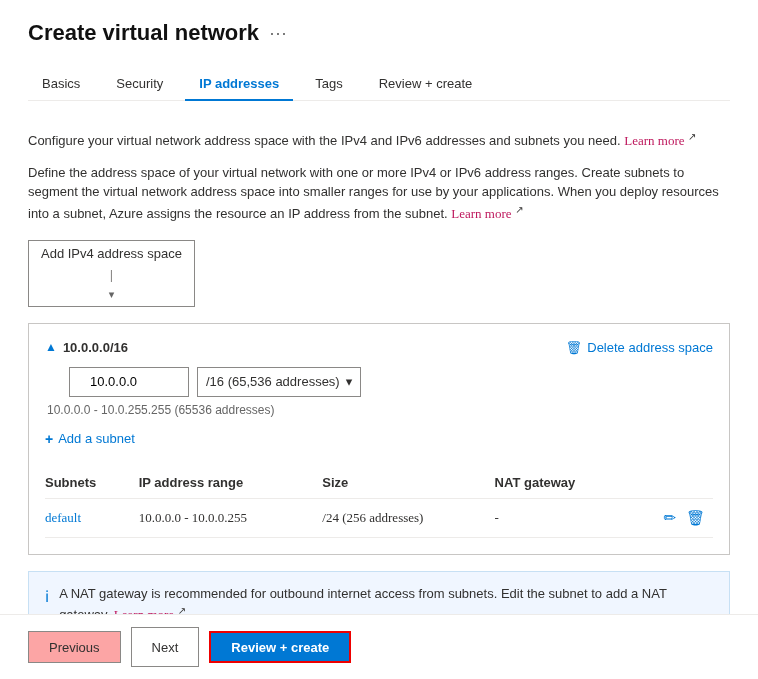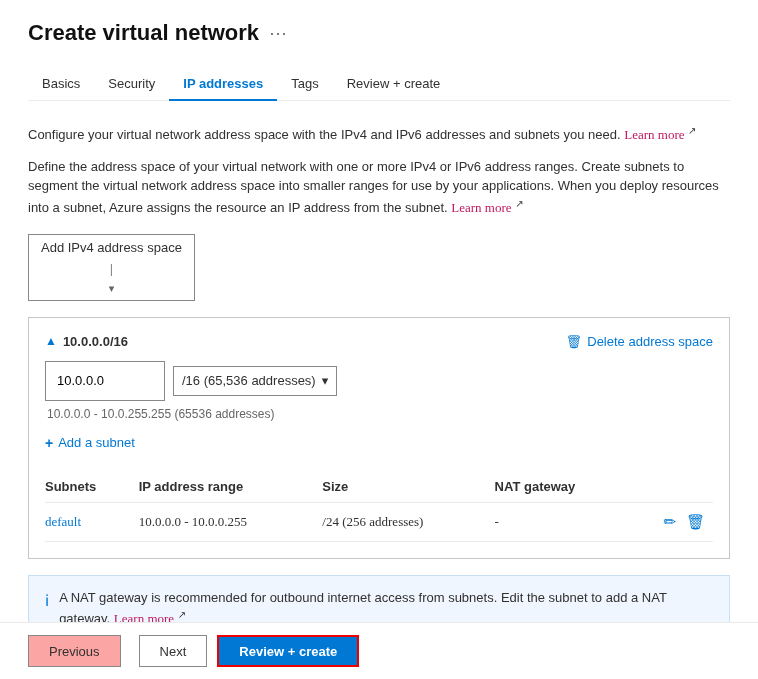--- a/index.html
+++ b/index.html
@@ -26,23 +26,23 @@
       color: #111;
     }
     .more-icon {
       color: #666;
       font-size: 18px;
       cursor: pointer;
     }
     
     .tabs {
       display: flex;
-      gap: 0;
+      gap: 8px;
       border-bottom: 1px solid #edebe9;
-      margin-bottom: 22px;
+      margin-bottom: 28px;
     }
     .tab {
       padding: 8px 14px;
       font-size: 13px;
       color: #323130;
       cursor: pointer;
       border-bottom: 2px solid transparent;
       margin-bottom: -1px;
       white-space: nowrap;
     }
@@ -122,25 +122,26 @@
     }
     
     .ip-input-row {
       display: flex;
       align-items: center;
       gap: 8px;
       margin-bottom: 6px;
     }
     .ip-input {
       border: 1px solid #8a8886;
-      padding: 4px 11px;
+      padding: 4px 20px;
       font-size: 13px;
       width: 120px;
-      height: 40px;
+      height: 30px;
       outline: none;
+      margin-left: 24px;
     }
     .cidr-select {
       display: inline-flex;
       align-items: center;
       border: 1px solid #8a8886;
       padding: 11px 8px;
       font-size: 13px;
       height: 30px;
       cursor: pointer;
       background: #fff;
@@ -243,22 +244,21 @@
       color: #323130;
       height: 32px;
     }
     .btn-next {
       border: 1px solid #8a8886;
       background: #fff;
       padding: 6px 20px;
       font-size: 13px;
       cursor: pointer;
       color: #323130;
-      height: 32px;
-      margin-left: 8px;
+      height: 40px;
     }
     .btn-review-create {
       border: 2px solid #e00;
       background: #0078d4;
       color: #fff;
       padding: 6px 20px;
       font-size: 13px;
       cursor: pointer;
       font-weight: 600;
       height: 32px;

